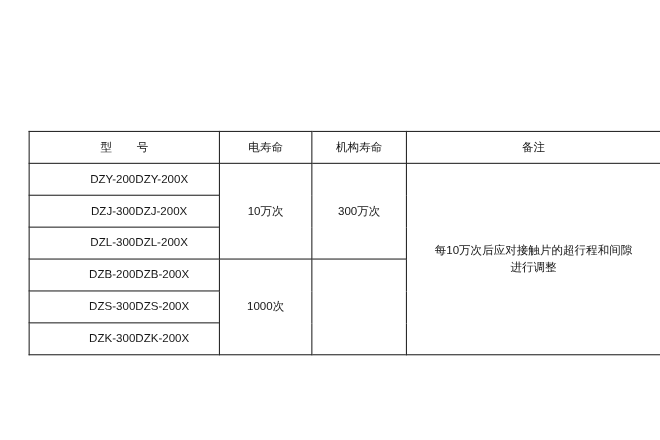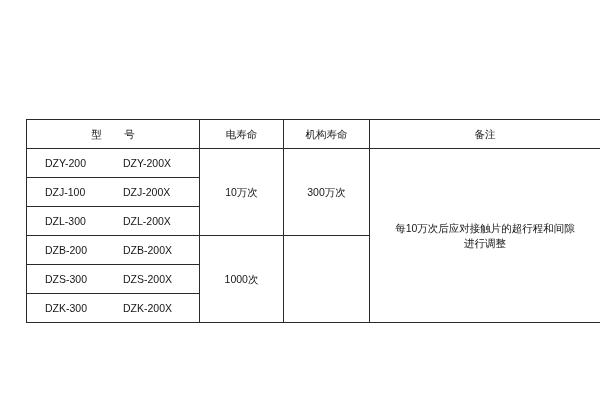--- a/index.html
+++ b/index.html
@@ -55,21 +55,21 @@
     padding-left: 0;
   }
   .model-inner {
     display: flex;
     justify-content: flex-start;
     padding-left: 18px;
   }
   .model-a {
     display: inline-block;
     width: 78px;
-    text-align: left;
+    text-align: right;
   }
   .model-b {
     display: inline-block;
     text-align: right;
   }
   .note-cell {
     text-align: left;
     padding: 4px 10px 4px 12px;
     vertical-align: top;
     line-height: 1.9;
@@ -103,21 +103,21 @@
         <td rowspan="3">10万次</td>
         <td rowspan="3">300万次</td>
         <td rowspan="6" class="note-cell">
           <span class="note-line">每10万次后应对接触片的超行程和间隙</span>
           <span class="note-line">进行调整</span>
         </td>
       </tr>
       <tr>
         <td class="model-cell">
           <span class="model-inner">
-            <span class="model-a">DZJ-100</span>
+            <span class="model-a">DZJ-300</span>
             <span class="model-b">DZJ-200X</span>
           </span>
         </td>
       </tr>
       <tr>
         <td class="model-cell">
           <span class="model-inner">
             <span class="model-a">DZL-300</span>
             <span class="model-b">DZL-200X</span>
           </span>

